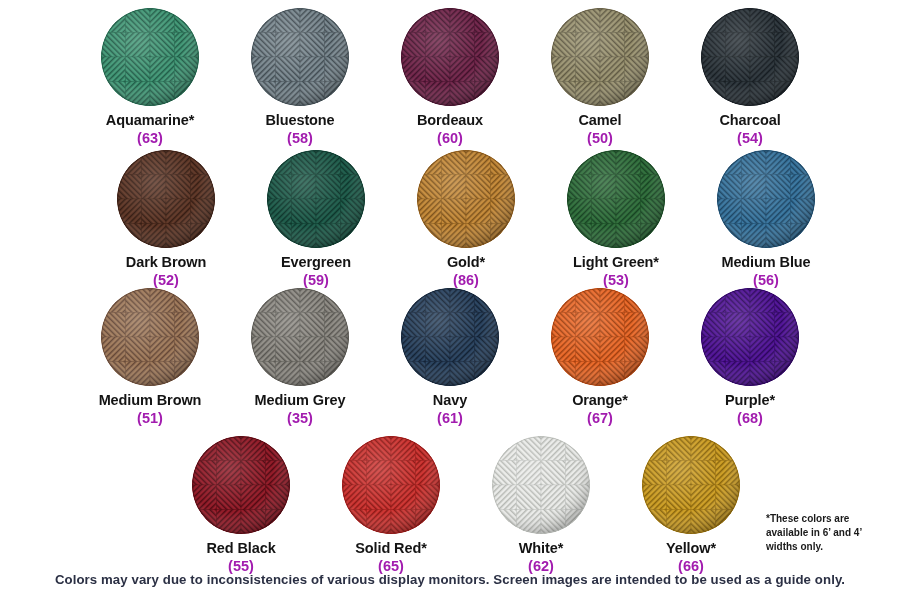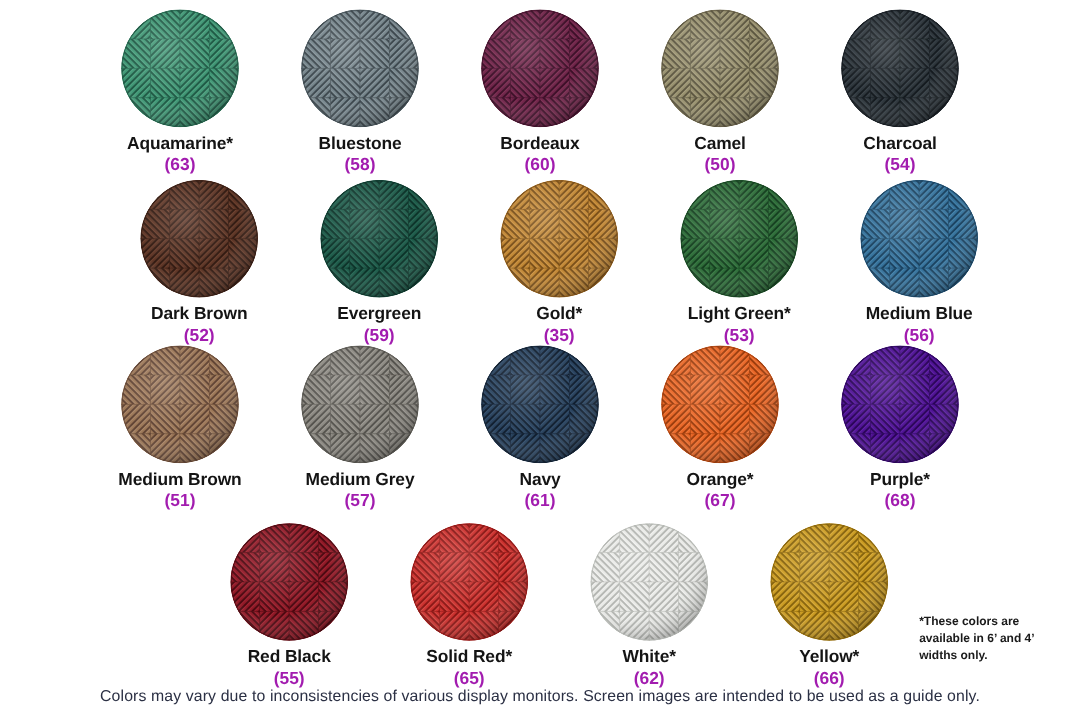--- a/index.html
+++ b/index.html
@@ -80,21 +80,21 @@
     line-height: 1.38;
     text-align: left;
   }
   .disclaimer {
     position: absolute;
     left: 0;
     top: 572px;
     width: 900px;
     text-align: center;
     font-size: 13.2px;
-    font-weight: 400;
+    font-weight: 700;
     color: #2b3044;
     letter-spacing: 0.1px;
   }
 </style>
 </head>
 <body>
 
 <div id="chart-root">
 
   <div class="swatch-grid">
@@ -612,21 +612,21 @@
                 <rect x="49" y="73.5" width="24.5" height="24.5" fill="url(#tex7b)"></rect>
                 <rect x="49" y="73.5" width="24.5" height="24.5" fill="none" stroke="#7a4f18" stroke-width="0.7" opacity="0.45"></rect>
                 <rect x="73.5" y="73.5" width="24.5" height="24.5" fill="url(#tex7a)"></rect>
                 <rect x="73.5" y="73.5" width="24.5" height="24.5" fill="none" stroke="#7a4f18" stroke-width="0.7" opacity="0.45"></rect>
                 <rect width="98" height="98" fill="url(#tex7v)"></rect>
                 <circle cx="49" cy="49" r="48.4" fill="none" stroke="#7a4f18" stroke-width="1.2" opacity="0.7"></circle>
               </g>
             </svg>
           </div>
           <div class="swatch-name">Gold*</div>
-          <div class="swatch-code">(35)</div>
+          <div class="swatch-code">(86)</div>
         </div>
         <div class="swatch-cell">
           <div class="swatch-disc">
             <svg viewBox="0 0 98 98" width="98" height="98">
               <defs>
                 <pattern id="tex8a" width="4" height="4" patternUnits="userSpaceOnUse" patternTransform="rotate(45)">
                   <rect width="4" height="4" fill="#2d6b38"></rect>
                   <rect x="0" y="0" width="1.6" height="4" fill="#154020"></rect>
                   <rect x="1.6" y="0" width="0.9" height="4" fill="#44864f" opacity="0.55"></rect>
                 </pattern>
@@ -874,21 +874,21 @@
                 <rect x="49" y="73.5" width="24.5" height="24.5" fill="url(#tex11b)"></rect>
                 <rect x="49" y="73.5" width="24.5" height="24.5" fill="none" stroke="#54524d" stroke-width="0.7" opacity="0.45"></rect>
                 <rect x="73.5" y="73.5" width="24.5" height="24.5" fill="url(#tex11a)"></rect>
                 <rect x="73.5" y="73.5" width="24.5" height="24.5" fill="none" stroke="#54524d" stroke-width="0.7" opacity="0.45"></rect>
                 <rect width="98" height="98" fill="url(#tex11v)"></rect>
                 <circle cx="49" cy="49" r="48.4" fill="none" stroke="#54524d" stroke-width="1.2" opacity="0.7"></circle>
               </g>
             </svg>
           </div>
           <div class="swatch-name">Medium Grey</div>
-          <div class="swatch-code">(57)</div>
+          <div class="swatch-code">(35)</div>
         </div>
         <div class="swatch-cell">
           <div class="swatch-disc">
             <svg viewBox="0 0 98 98" width="98" height="98">
               <defs>
                 <pattern id="tex12a" width="4" height="4" patternUnits="userSpaceOnUse" patternTransform="rotate(45)">
                   <rect width="4" height="4" fill="#28415c"></rect>
                   <rect x="0" y="0" width="1.6" height="4" fill="#111f30"></rect>
                   <rect x="1.6" y="0" width="0.9" height="4" fill="#3c5b7c" opacity="0.55"></rect>
                 </pattern>

